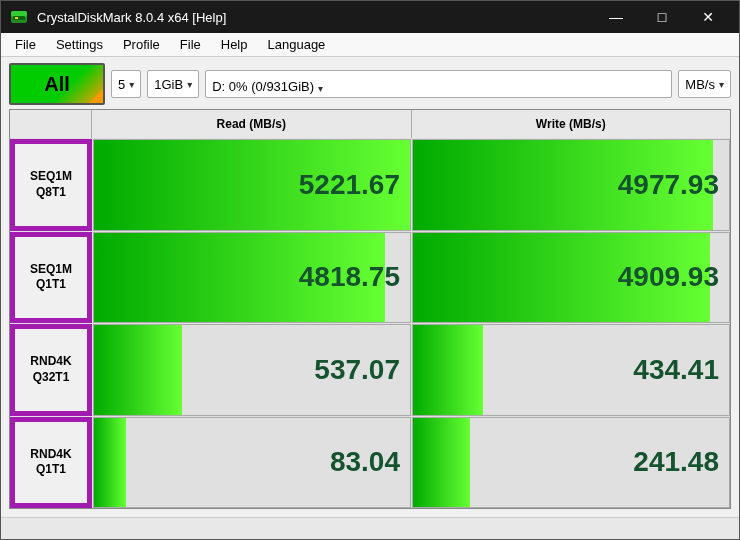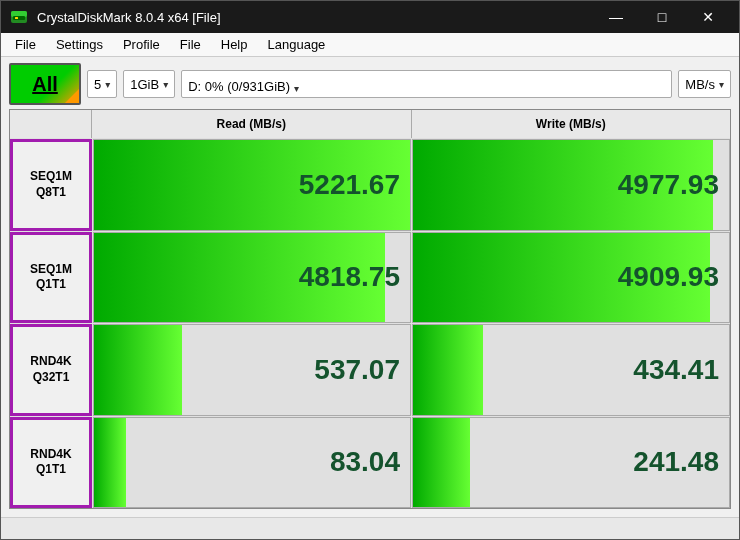--- a/index.html
+++ b/index.html
@@ -100,35 +100,34 @@
 
     
     .controls-row {
       display: flex;
       align-items: center;
       gap: 6px;
       height: 42px;
     }
 
     .all-button {
-      width: 72px;
+      width: 96px;
       height: 42px;
       background: linear-gradient(135deg, #00cc00 60%, #ff9900 100%);
       border: 2px solid #555;
       border-radius: 2px;
       font-size: 20px;
       font-weight: bold;
       color: #000;
       cursor: pointer;
       display: flex;
       align-items: center;
       justify-content: center;
       position: relative;
       overflow: hidden;
-      text-decoration: underline;
     }
 
     .all-button::after {
       content: '';
       position: absolute;
       bottom: 0;
       right: 0;
       width: 0;
       height: 0;
       border-style: solid;
@@ -198,21 +197,21 @@
       display: flex;
       flex: 1;
       background: #e0e0e0;
       gap: 1px;
     }
 
     .bench-label {
       width: 82px;
       flex-shrink: 0;
       background: #f0f0f0;
-      border: 3px solid #a21caf;
+      border: 5px solid #a21caf;
       display: flex;
       flex-direction: column;
       align-items: center;
       justify-content: center;
       font-size: 12px;
       font-weight: bold;
       color: #000;
       line-height: 1.3;
     }
 
@@ -265,21 +264,21 @@
   <div class="title-bar">
     <div class="title-bar-icon">
 
       <svg viewBox="0 0 18 18" xmlns="http://www.w3.org/2000/svg">
         <rect x="1" y="3" width="16" height="12" rx="2" fill="#228B22"></rect>
         <rect x="1" y="3" width="16" height="6" rx="2" fill="#32CD32"></rect>
         <rect x="3" y="8" width="12" height="4" rx="1" fill="#006400"></rect>
         <rect x="5" y="9" width="3" height="2" rx="0.5" fill="#FFD700"></rect>
       </svg>
     </div>
-    <span class="title-bar-text">CrystalDiskMark 8.0.4 x64 [File]</span>
+    <span class="title-bar-text">CrystalDiskMark 8.0.4 x64 [Help]</span>
     <div class="title-bar-controls">
       <button class="title-btn">—</button>
       <button class="title-btn">□</button>
       <button class="title-btn close">✕</button>
     </div>
   </div>
 
   <div class="menu-bar">
   <div class="menu-item">File</div>
       <div class="menu-item">Settings</div>

